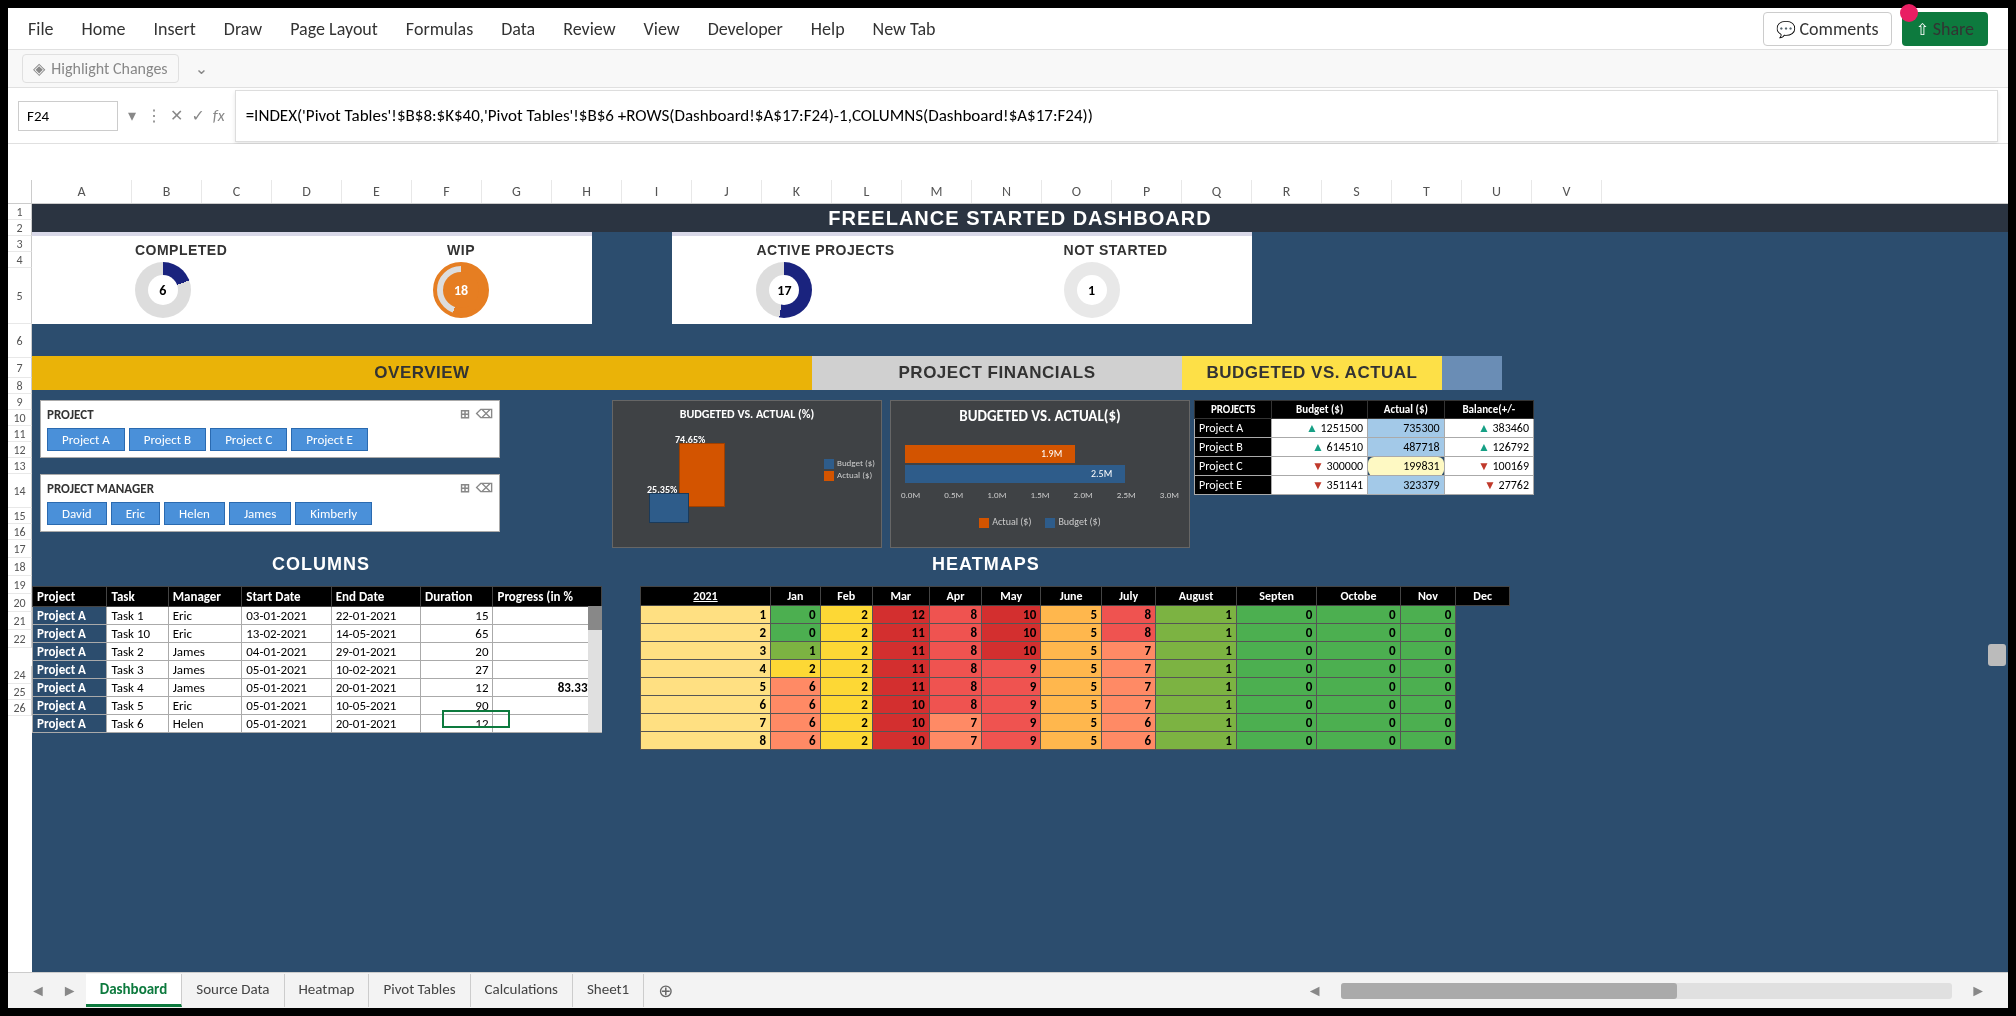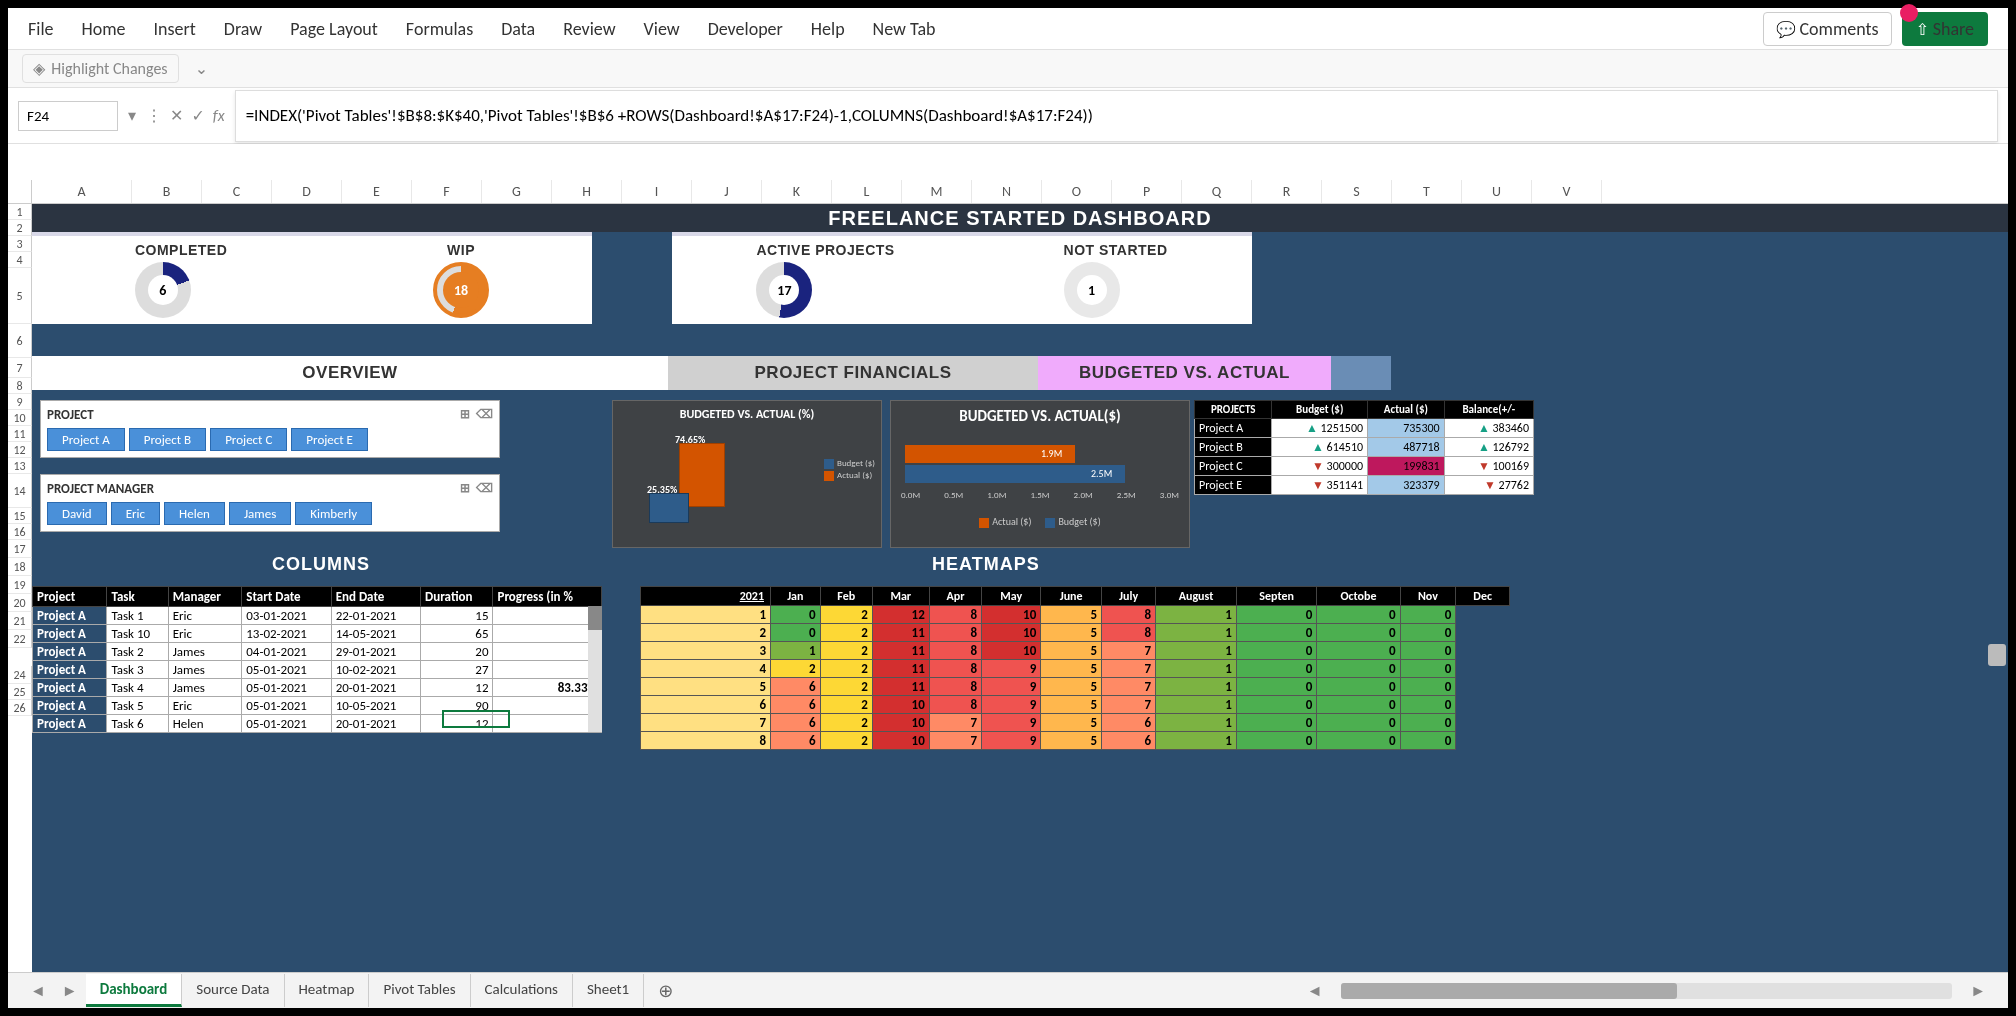--- a/index.html
+++ b/index.html
@@ -216,23 +216,23 @@
             <div style="text-align:center">
               <div class="stat-lbl">NOT STARTED</div>
               <div class="donut d-notstart">
                   <span>1</span>
                 </div>
             </div>
           </div>
         </div>
 
         <div class="tab-row">
-          <div class="tab-btn" style="width:636px;background:#ffffff">OVERVIEW</div>
+          <div class="tab-btn" style="width:780px;background:#eab308">OVERVIEW</div>
           <div class="tab-btn" style="width:370px;background:#d0d0d0">PROJECT FINANCIALS</div>
-          <div class="tab-btn" style="width:293px;background:#f0abfc">BUDGETED VS. ACTUAL</div>
+          <div class="tab-btn" style="width:260px;background:#fde047">BUDGETED VS. ACTUAL</div>
           <div style="width:60px;background:#6a8db5"></div>
         </div>
 
         <div class="slicer-box" style="top:196px;left:8px;width:460px">
           <div class="slicer-title">
               <span>PROJECT</span>
             <span class="slicer-icons">
                 <span>⊞</span>
                 <span>⌫</span>
               </span>
@@ -316,21 +316,21 @@
               </tr>
               <tr>
                 <td class="fp">Project B</td>
                 <td><span class="arrow-up">▲</span> 614510</td>
                 <td style="background: rgb(163, 201, 232);">487718</td>
                 <td><span class="arrow-up">▲</span> 126792</td>
               </tr>
               <tr>
                 <td class="fp">Project C</td>
                 <td><span class="arrow-dn">▼</span> 300000</td>
-                <td style="background: #be185d;">199831</td>
+                <td style="background: #fef9c3; border-radius: 6px;">199831</td>
                 <td><span class="arrow-dn">▼</span> 100169</td>
               </tr>
               <tr>
                 <td class="fp">Project E</td>
                 <td><span class="arrow-dn">▼</span> 351141</td>
                 <td style="background: rgb(163, 201, 232);">323379</td>
                 <td><span class="arrow-dn">▼</span> 27762</td>
               </tr>
             </tbody>
         </table>
@@ -418,21 +418,21 @@
         </table>
         <div style="position:absolute;top:402px;left:556px;width:14px;height:126px;background:#e0e0e0">
           <div style="position:absolute;top:0;width:14px;height:24px;background:#888"></div>
         </div>
 
         <div class="sel-cell" style="top:506px;left:410px;width:68px;height:18px"></div>
 
         <table class="heat-table" style="top:382px;left:608px;width:870px">
           <tbody>
               <tr id="heathdr">
-                <th style="text-align: right; text-decoration: underline;">2021</th>
+                <th style="text-align: center; text-decoration: underline;">2021</th>
                 <th>Jan</th>
                 <th>Feb</th>
                 <th>Mar</th>
                 <th>Apr</th>
                 <th>May</th>
                 <th>June</th>
                 <th>July</th>
                 <th>August</th>
                 <th>Septen</th>
                 <th>Octobe</th>

